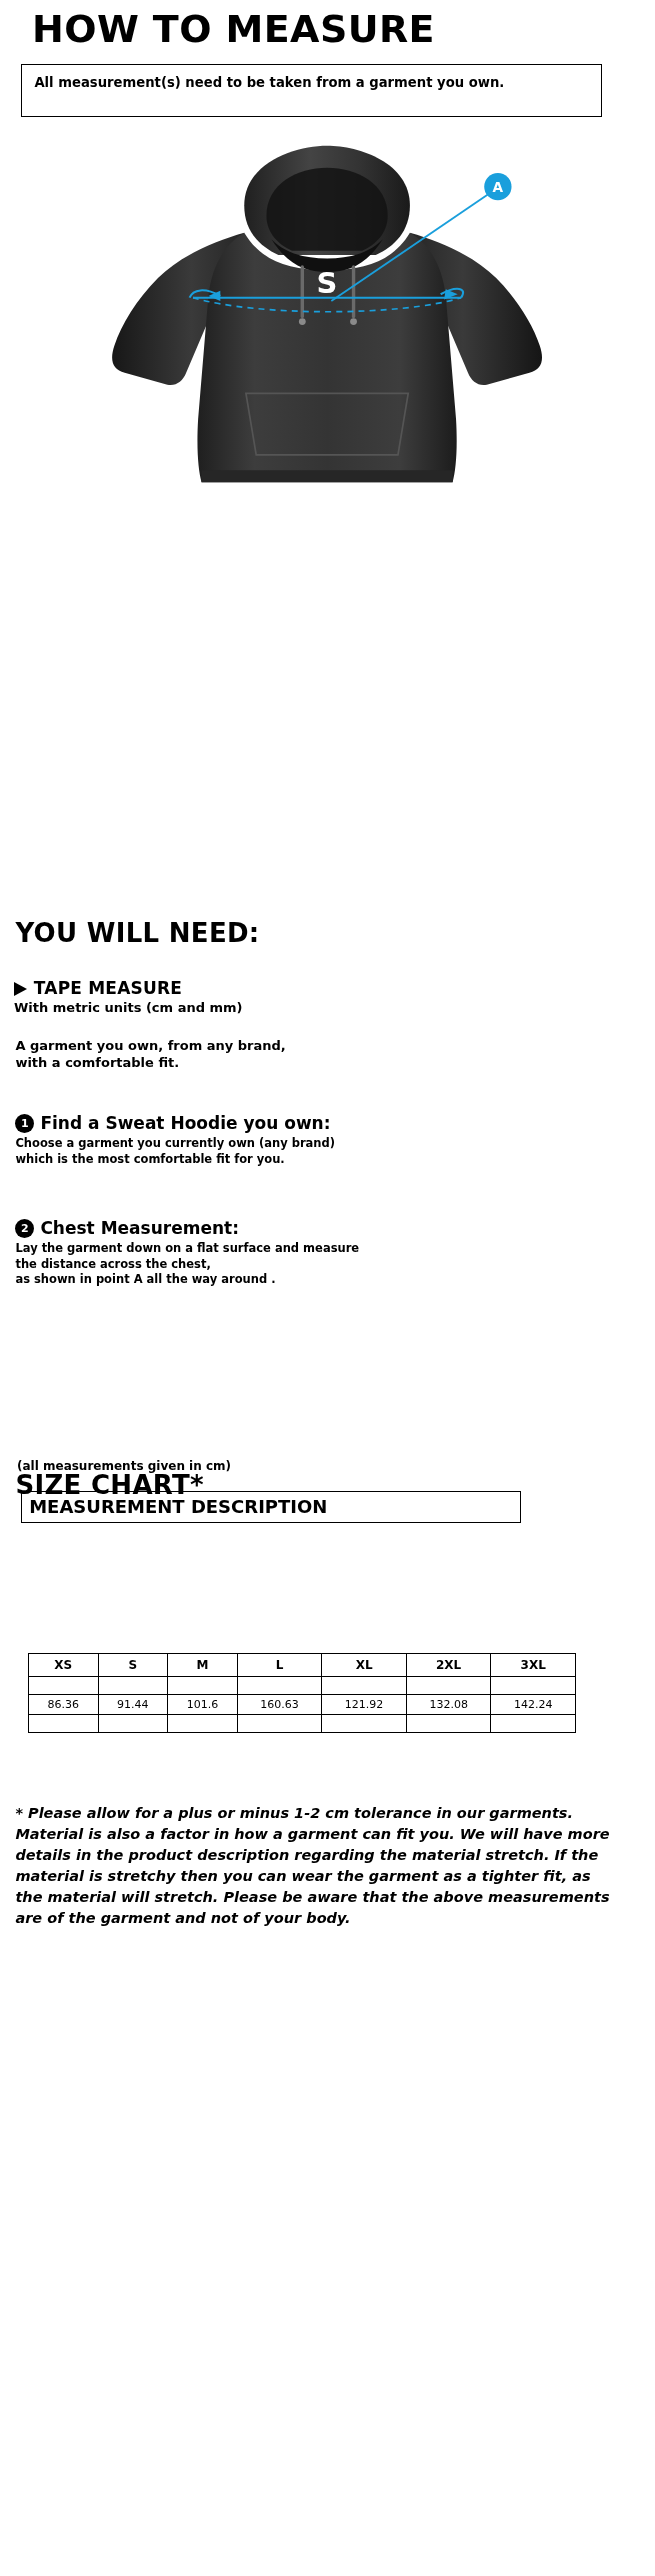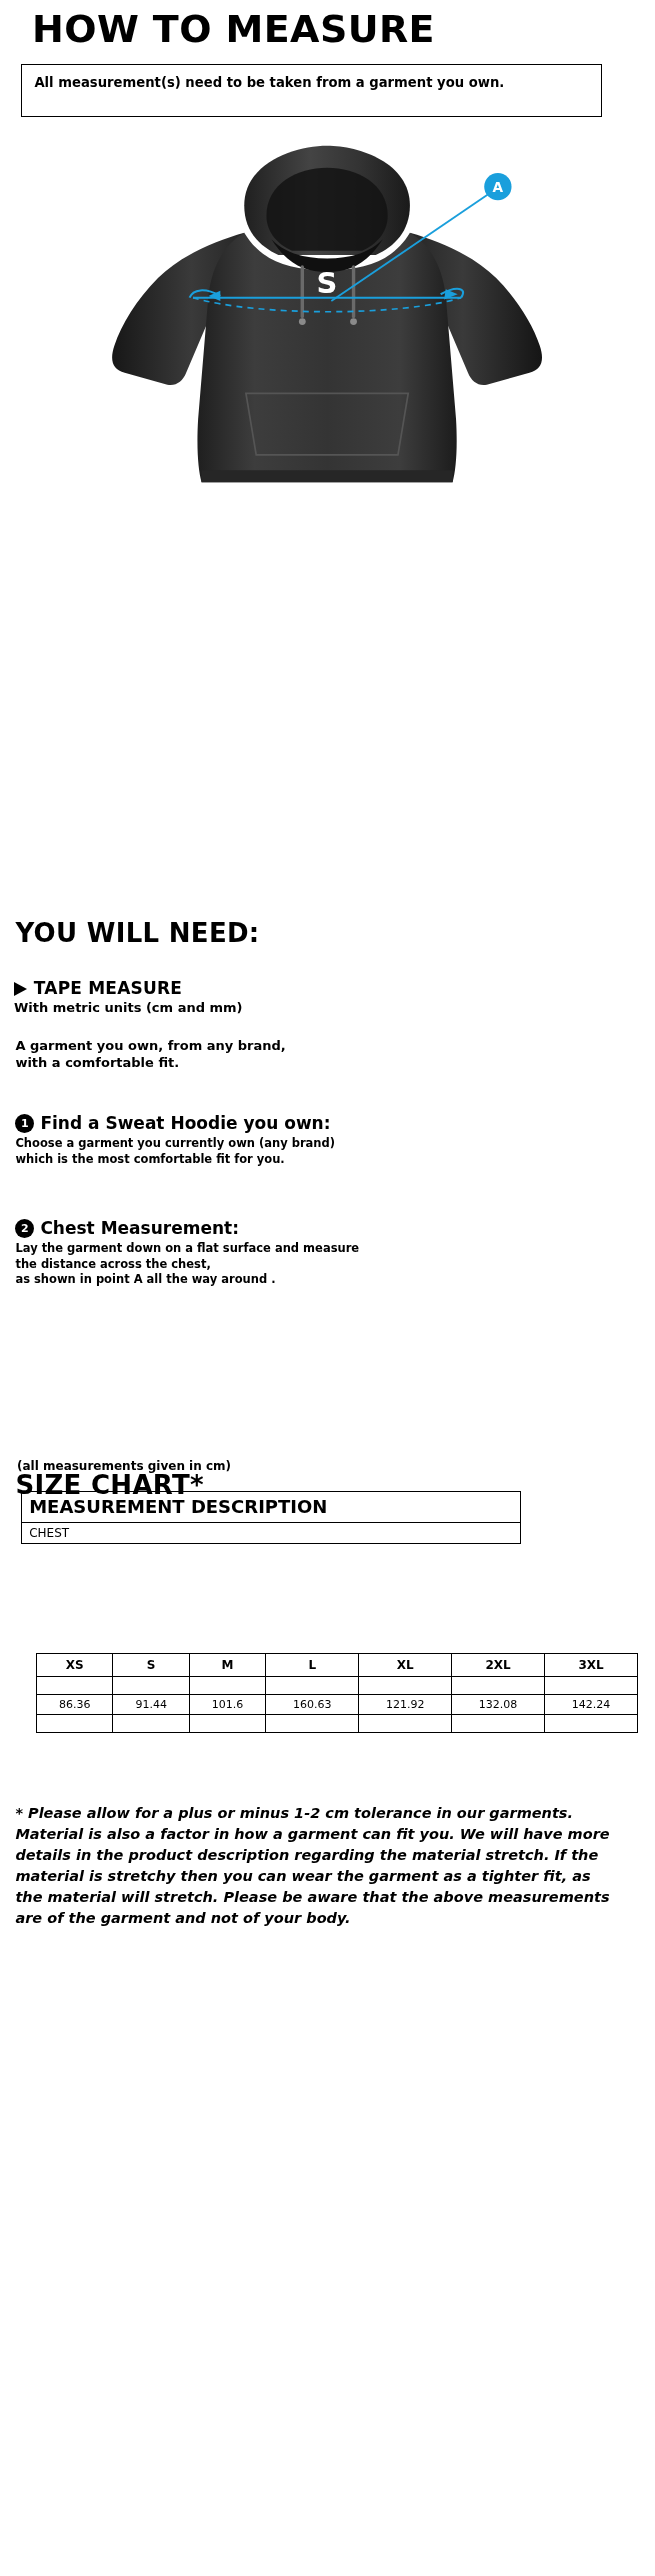--- a/index.html
+++ b/index.html
@@ -160,23 +160,23 @@
     font-weight: bold;
     border-bottom: 1.7px solid #000;
   }
   .desc-table tr.chest td {
     font-size: 12px;
     font-weight: normal;
   }
 
   .size-table {
     position: absolute;
-    left: 36px;
+    left: 28px;
     top: 1653px;
-    width: 602px;
+    width: 548px;
     border-collapse: collapse;
   }
   .size-table th, .size-table td {
     border: 0.9px solid #000;
     text-align: center;
     font-size: 11px;
     height: 19px;
     padding: 0;
   }
   .size-table th {
@@ -308,23 +308,20 @@
   </div>
 
   <div class="section-heading" id="size-chart-heading">SIZE CHART*</div>
   <div class="size-sub">(all measurements given in cm)</div>
 
   <table class="desc-table">
     <tbody>
       <tr class="head">
         <td>MEASUREMENT DESCRIPTION</td>
       </tr>
-      <tr class="chest">
-        <td>CHEST</td>
-      </tr>
     </tbody>
   </table>
 
   <table class="size-table">
     <thead>
       <tr>
         <th>XS</th>
         <th>S</th>
         <th>M</th>
         <th>L</th>

